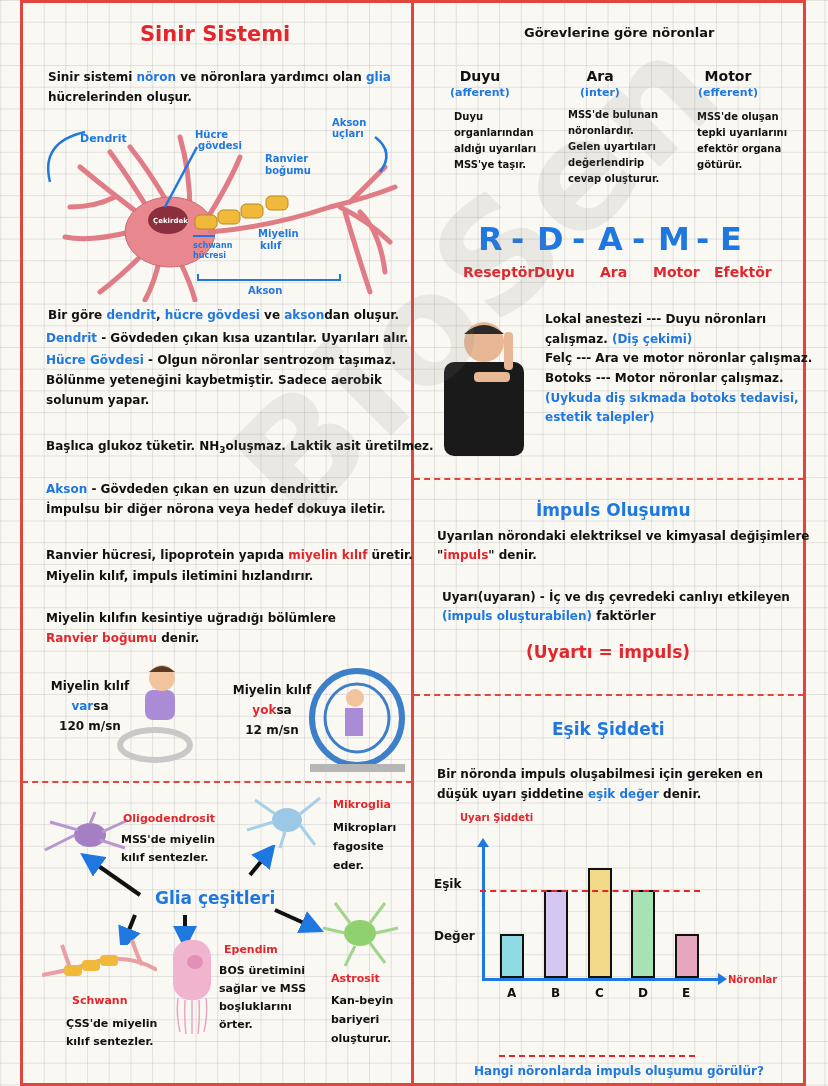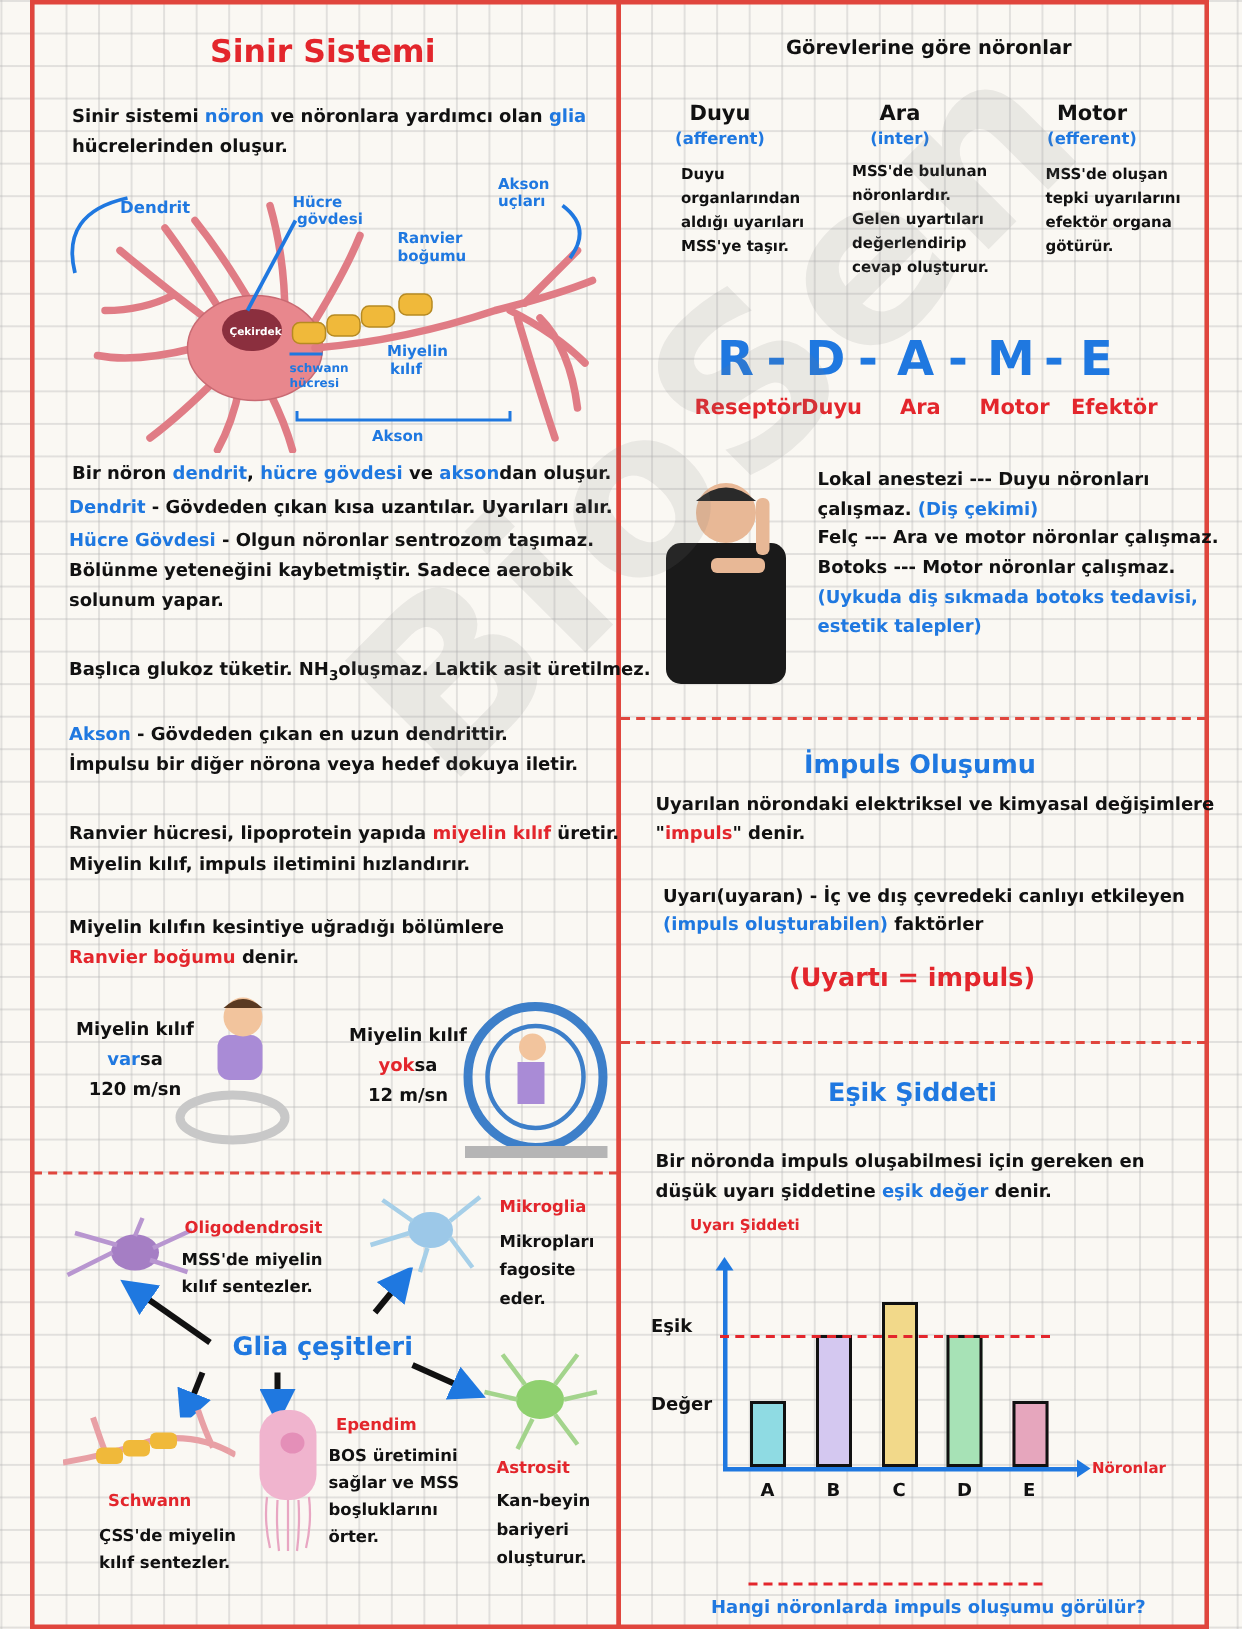--- a/index.html
+++ b/index.html
@@ -91,21 +91,21 @@
     <text x="218" y="125" font-size="10" font-weight="bold" fill="#1f78e0" font-family="DejaVu Sans, sans-serif">Miyelin</text>
     <text x="220" y="137" font-size="10" font-weight="bold" fill="#1f78e0" font-family="DejaVu Sans, sans-serif">kılıf</text>
     <path d="M153 124 L175 124" stroke="#1f78e0" stroke-width="2"></path>
     <text x="153" y="136" font-size="8" font-weight="bold" fill="#1f78e0" font-family="DejaVu Sans, sans-serif">schwann</text>
     <text x="153" y="146" font-size="8" font-weight="bold" fill="#1f78e0" font-family="DejaVu Sans, sans-serif">hücresi</text>
     <path d="M158 162 L158 168 L300 168 L300 162" stroke="#1f78e0" stroke-width="2" fill="none"></path>
     <text x="208" y="182" font-size="10" font-weight="bold" fill="#1f78e0" font-family="DejaVu Sans, sans-serif">Akson</text>
   </svg>
 
   <div class="abs txt" style="left:48px; top:305px;">
-    <span>Bir nöron </span><span class="blue">dendrit</span><span>, </span><span class="blue">hücre gövdesi</span><span> ve </span><span class="blue">akson</span><span>dan oluşur.</span>
+    <span>Bir göre </span><span class="blue">dendrit</span><span>, </span><span class="blue">hücre gövdesi</span><span> ve </span><span class="blue">akson</span><span>dan oluşur.</span>
   </div>
 
   <div class="abs txt" style="left:46px; top:328px;">
     <span class="blue">Dendrit</span><span> - Gövdeden çıkan kısa uzantılar. Uyarıları alır.</span>
   </div>
   <div class="abs txt" style="left:46px; top:350px;">
     <span class="blue">Hücre Gövdesi</span><span> - Olgun nöronlar sentrozom taşımaz.</span>
   </div>
   <div class="abs txt" style="left:46px; top:370px;">Bölünme yeteneğini kaybetmiştir. Sadece aerobik</div>
   <div class="abs txt" style="left:46px; top:390px;">solunum yapar.</div>

